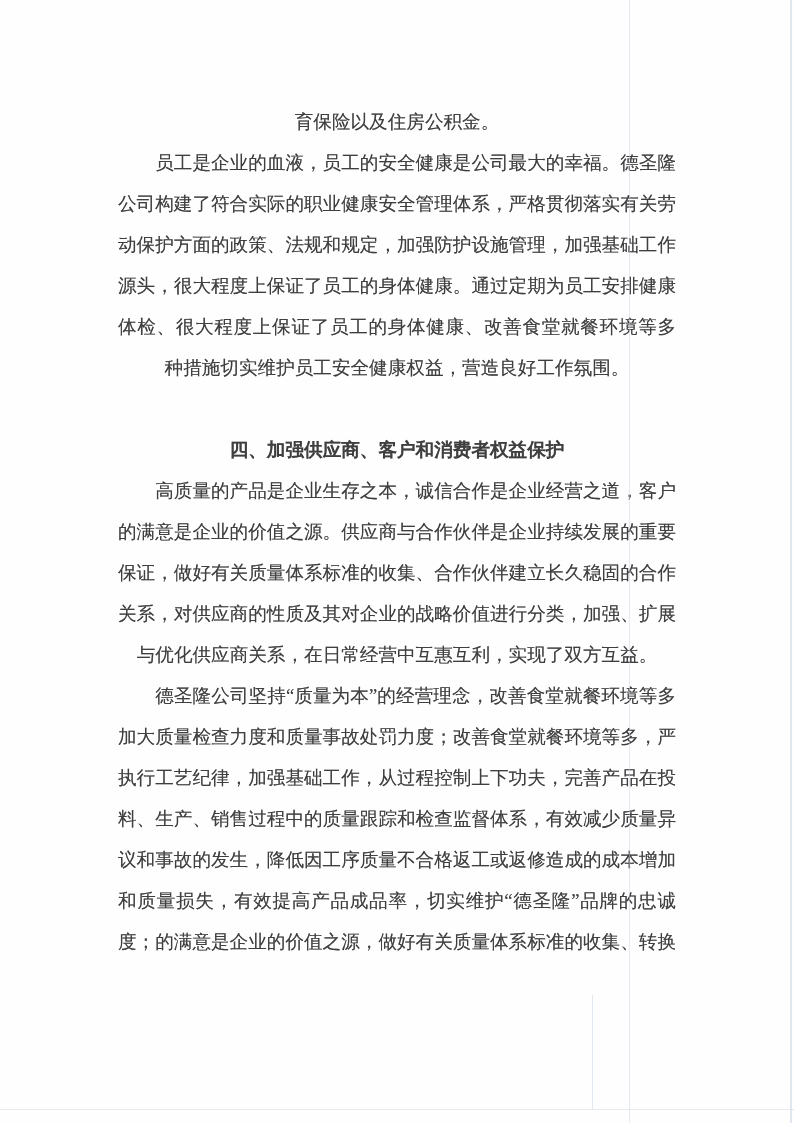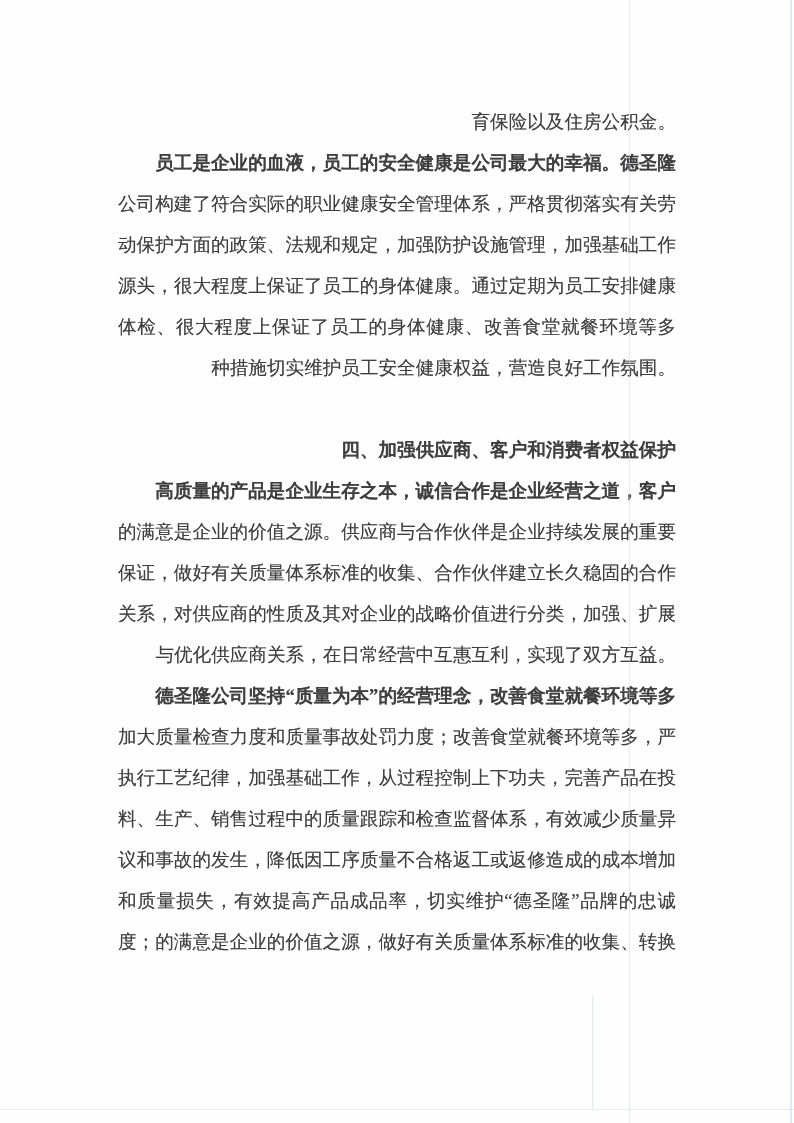--- a/index.html
+++ b/index.html
@@ -27,32 +27,31 @@
     top: 101px;
     width: 558px;
     color: #3f3f3f;
     font-size: 18.6px;
     text-shadow: 0 0 0.4px rgba(70,70,70,0.55);
   }
   .line {
     height: 41px;
     line-height: 41px;
     white-space: nowrap;
-    text-align: right;
+    text-align: center;
   }
   .line.fill {
     white-space: normal;
     text-align: justify;
     text-align-last: justify;
     text-justify: inter-character;
     overflow: hidden;
   }
   .line.indent {
     text-indent: 2em;
-    font-weight: bold;
   }
   .line.heading {
     margin-top: 41px;
     font-weight: bold;
   }
   
   .artifact {
     position: absolute;
     pointer-events: none;
   }

